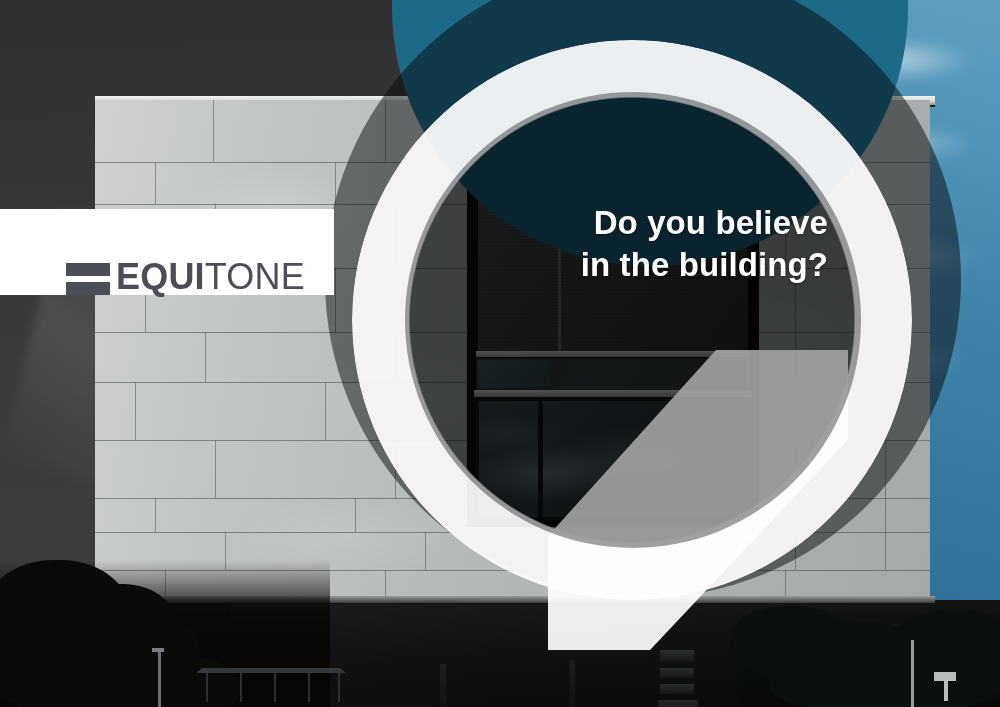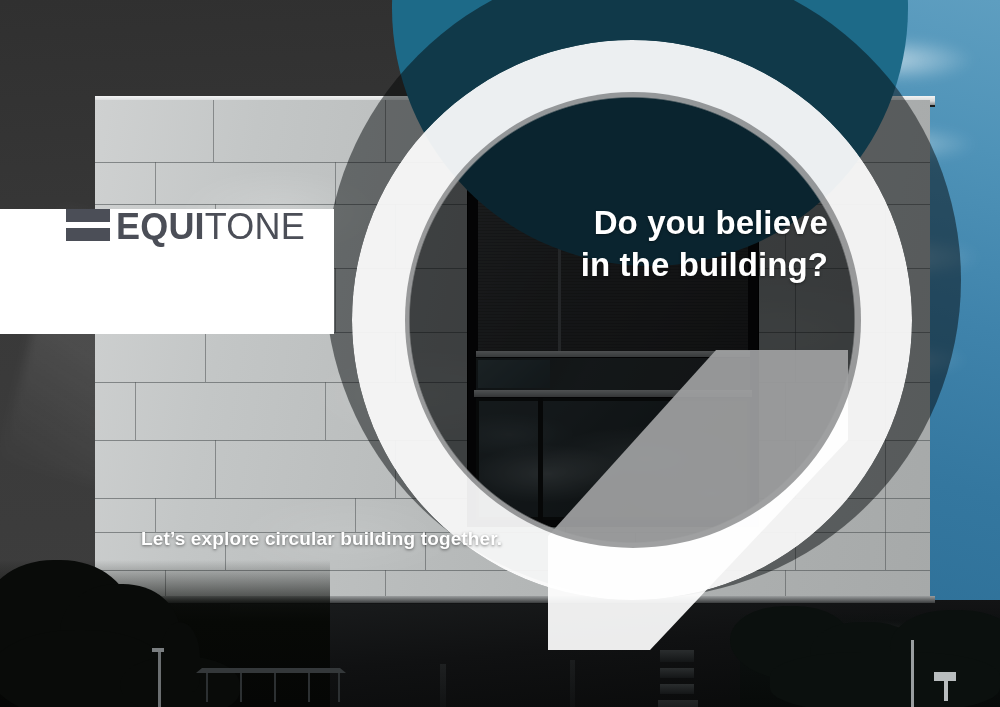--- a/index.html
+++ b/index.html
@@ -222,23 +222,23 @@
   .q-inner-dark{
     position:absolute;
     left:405px; top:92px; width:456px; height:456px;
     border-radius:50%;
     background:rgba(28,32,34,.42);
     mix-blend-mode:multiply;
   }
 
   
   .logo-box{
-    position:absolute; left:0; top:209px; width:334px; height:125px;
+    position:absolute; left:0; top:209px; width:334px; height:86px;
     background:#ffffff;
-    display:flex; align-items:flex-start;
+    display:flex; align-items:flex-end;
   }
   .logo-mark{
     display:flex; flex-direction:column; justify-content:center; gap:6px;
     margin-left:66px; margin-right:6px;
   }
   .logo-mark span{
     display:block; width:44px; height:13px; background:#4b4e57;
   }
   .logo-word{
     font-size:36px; letter-spacing:.2px; color:#4b4e57; line-height:1;
@@ -420,15 +420,14 @@
     <div class="logo-word">
       <span class="b">EQUI</span><span class="l">TONE</span>
     </div>
   </div>
 
   <div class="headline">
     <div>Do you believe</div>
     <div>in the building?</div>
   </div>
 
-  <div class="tagline">Let’s explore circular building together.</div>
 
 </div>
 
 </body></html>

